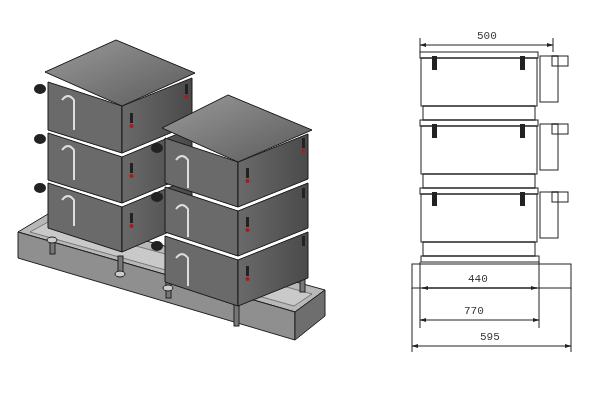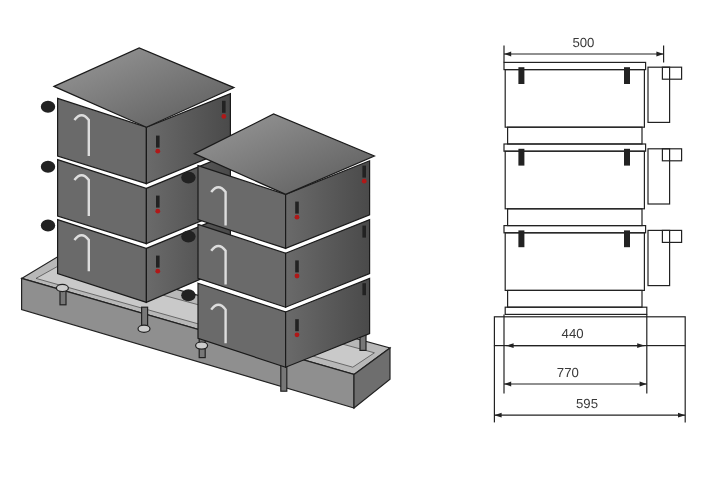--- a/index.html
+++ b/index.html
@@ -1,19 +1,19 @@
 <!DOCTYPE html>
 <html><head>
   <meta charset="utf-8">
   <style>
     html, body { margin:0; padding:0; background:#ffffff; }
     body { width:600px; height:400px; position:relative; overflow:hidden; font-family:"Liberation Sans", sans-serif; }
     #iso { position:absolute; left:0; top:0; width:340px; height:400px; }
     #ortho { position:absolute; left:395px; top:0; width:205px; height:400px; }
-    .dim-label { position:absolute; font-size:11px; color:#3a3a3a; font-family:Liberation Sans, sans-serif; }
+    .dim-label { position:absolute; font-size:11px; color:#3a3a3a; font-family:Liberation Mono, monospace; }
   </style>
 </head>
 <body>
 
 <div id="iso">
   <svg width="340" height="400" viewBox="0 0 340 400">
     <defs>
       <linearGradient id="lidg" x1="0" y1="0" x2="1" y2="1">
         <stop offset="0" stop-color="#9a9a9a"></stop>
           <stop offset="1" stop-color="#5a5a5a"></stop>

